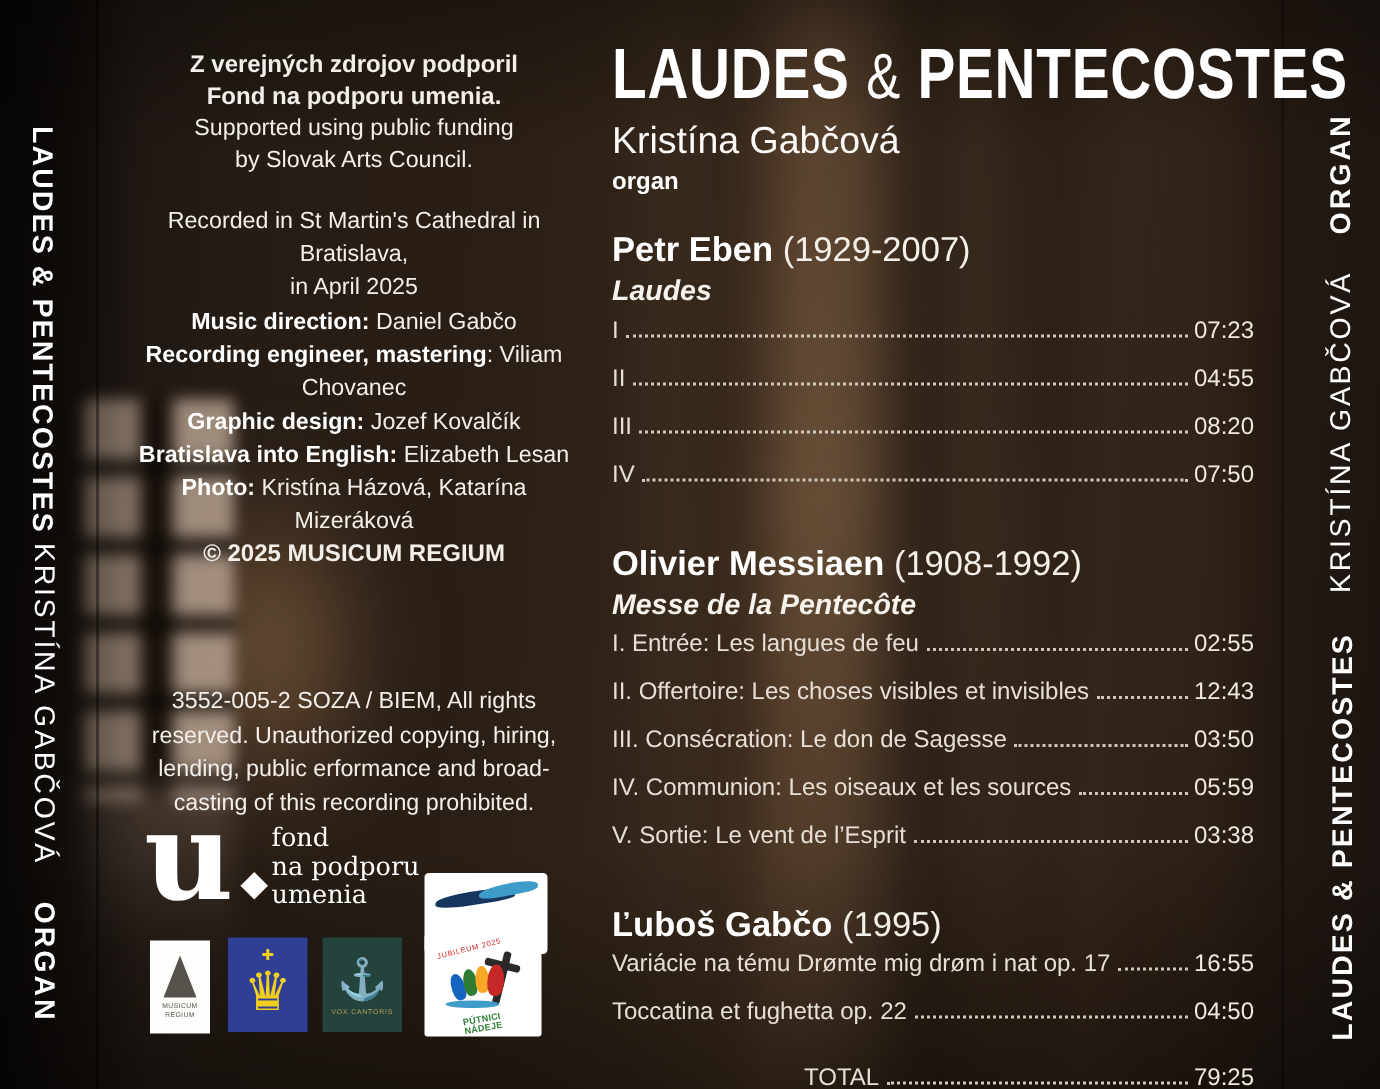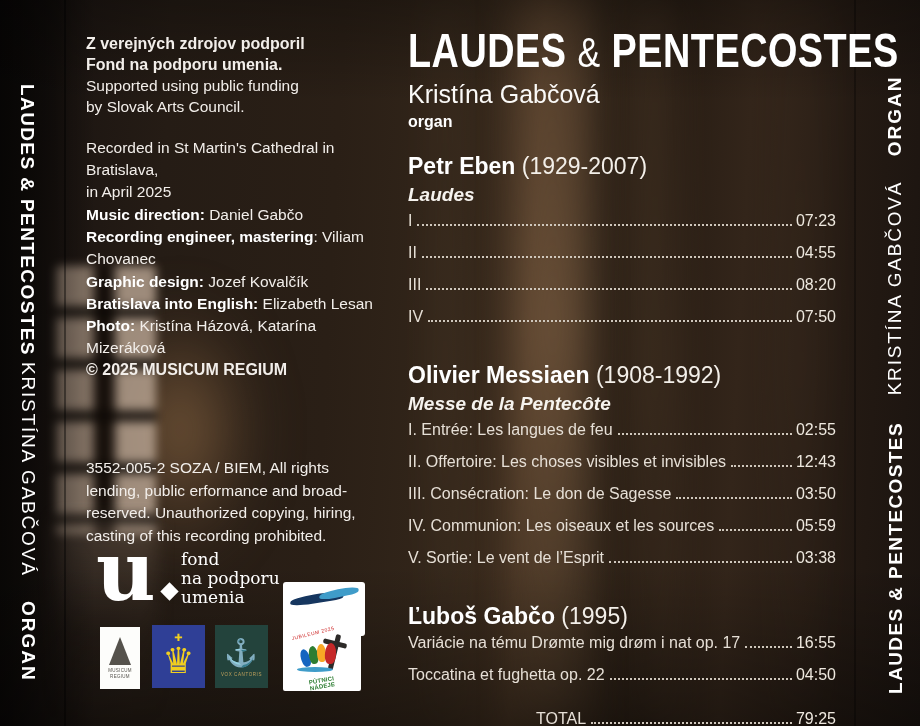--- a/index.html
+++ b/index.html
@@ -39,21 +39,21 @@
   .fold.fl{left:64px;} .fold.fr{left:854px;background:rgba(0,0,0,.30);}
 
   
   .vtext{position:absolute;writing-mode:vertical-rl;white-space:nowrap;}
   .vtext.up{transform:rotate(180deg);}
   .spine-title{font-weight:700;font-size:19px;letter-spacing:1.4px;}
   .spine-artist{font-weight:400;font-size:19px;letter-spacing:1.8px;}
   .sp-organ{font-weight:700;margin-inline-start:24px;letter-spacing:2px;}
 
   
-  .credit{left:86px;width:300px;text-align:left;color:#f2eeea;font-size:15.5px;line-height:22px;}
+  .credit{left:86px;width:300px;text-align:center;color:#f2eeea;font-size:15.5px;line-height:22px;}
   .credit b{color:#fff;}
   .credit .bold-line{font-weight:700;font-size:16px;}
   #funding{top:33px;line-height:21px;font-size:15.5px;}
   #recorded{top:137px;}
   #production{top:204px;}
   #design{top:271px;}
   #rights{top:457px;line-height:22.5px;}
 
   
   .fpu-glyph{left:96px;top:534px;font-family:"DejaVu Serif",serif;font-weight:700;
@@ -150,22 +150,22 @@
       <div class="credit-line"><b>Recording engineer, mastering</b><span>: Viliam Chovanec</span></div>
     </div>
   <div class="abs credit" id="design">
       <div class="credit-line"><b>Graphic design:</b><span> Jozef Kovalčík</span></div>
       <div class="credit-line"><b>Bratislava into English:</b><span> Elizabeth Lesan</span></div>
       <div class="credit-line"><b>Photo:</b><span> Kristína Házová, Katarína Mizeráková</span></div>
       <div class="bold-line">© 2025 MUSICUM REGIUM</div>
     </div>
   <div class="abs credit" id="rights">
       <div>3552-005-2 SOZA / BIEM, All rights</div>
+      <div>reserved. Unauthorized copying, hiring,</div>
       <div>lending, public erformance and broad-</div>
-      <div>reserved. Unauthorized copying, hiring,</div>
       <div>casting of this recording prohibited.</div>
     </div>
 
   <div class="abs fpu-glyph"><span>u</span><span class="fpu-dot"></span></div>
   <div class="abs fpu-text" id="fpu-text">
       <div>fond</div>
       <div>na podporu</div>
       <div>umenia</div>
     </div>
   <div class="abs slovgram">

